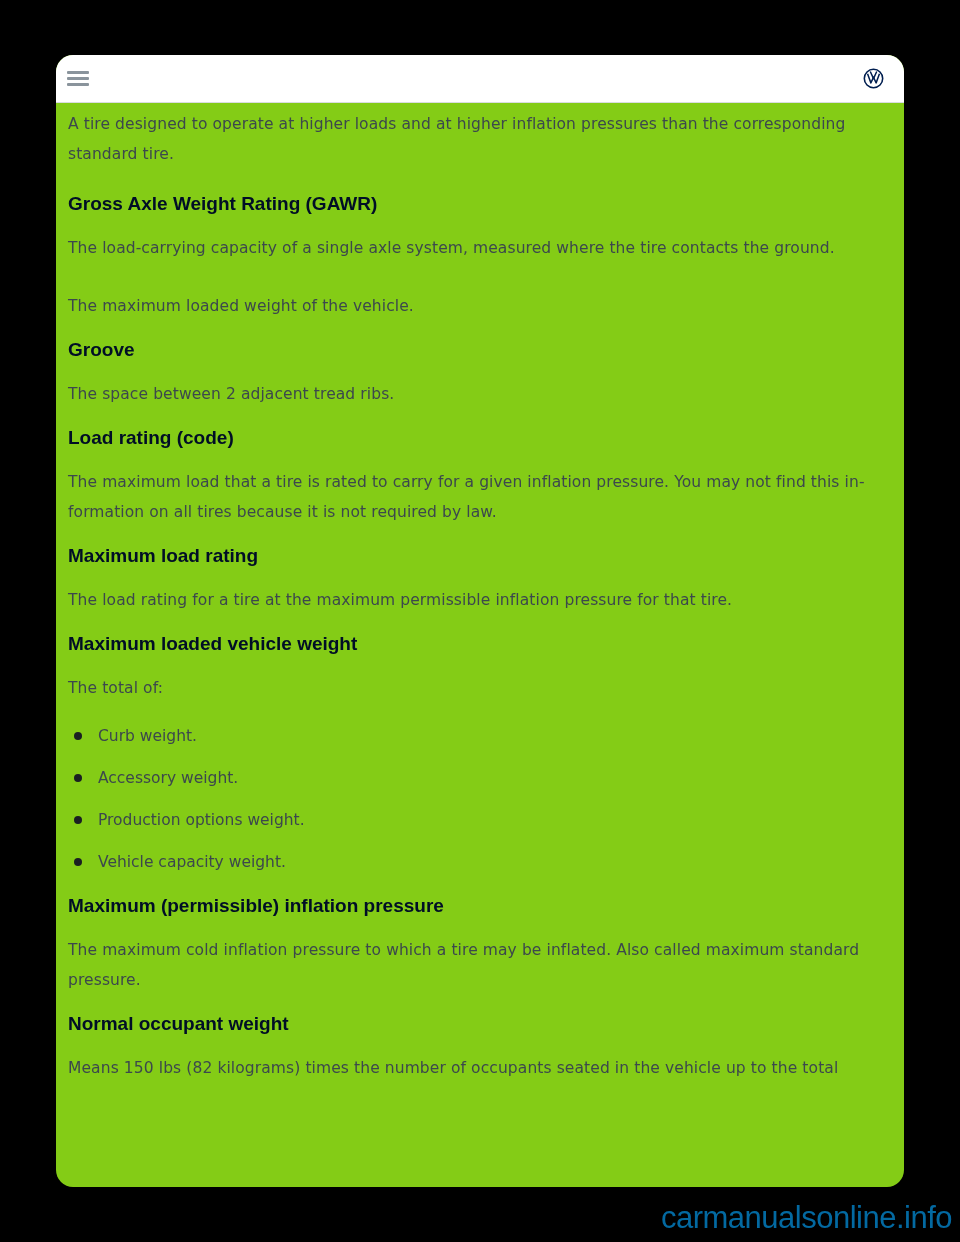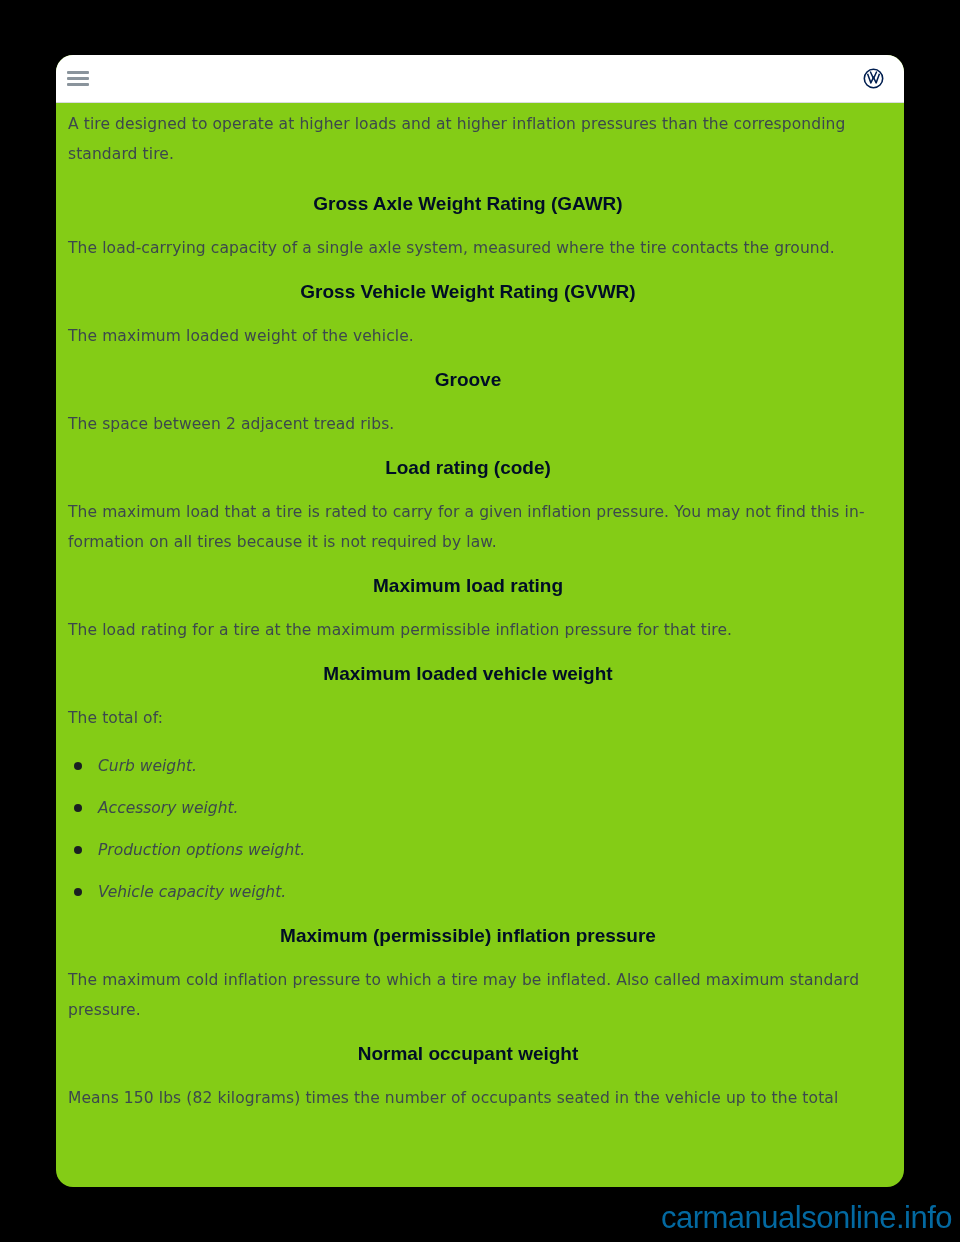--- a/index.html
+++ b/index.html
@@ -64,36 +64,34 @@
       margin: 0;
       letter-spacing: 0.1px;
     }
     .heading {
       font-family: "Liberation Sans", sans-serif;
       font-weight: bold;
       font-size: 19px;
       color: #000e26;
       margin: 0;
       line-height: 30px;
-      text-align: center;
     }
     .bullets {
       list-style: none;
       margin: 0;
       padding: 0;
     }
     .bullets li {
       position: relative;
       padding-left: 30px;
       font-size: 15.5px;
       line-height: 30px;
       height: 42px;
       display: flex;
       align-items: center;
-      font-style: italic;
     }
     .bullet-dot {
       position: absolute;
       left: 6px;
       top: 50%;
       width: 8px;
       height: 8px;
       margin-top: -4px;
       border-radius: 50%;
       background: #1a1f22;
@@ -134,21 +132,20 @@
     </p>
 
     <div style="height:20px"></div>
     <h2 class="heading">Gross Axle Weight Rating (GAWR)</h2>
     <div style="height:14px"></div>
     <p class="para">
       <span>The load-carrying capacity of a single axle system, measured where the tire contacts the ground.</span>
     </p>
 
     <div style="height:14px"></div>
-    <h2 class="heading">Gross Vehicle Weight Rating (GVWR)</h2>
     <div style="height:14px"></div>
     <p class="para">
       <span>The maximum loaded weight of the vehicle.</span>
     </p>
 
     <div style="height:14px"></div>
     <h2 class="heading">Groove</h2>
     <div style="height:14px"></div>
     <p class="para">
       <span>The space between 2 adjacent tread ribs.</span>

